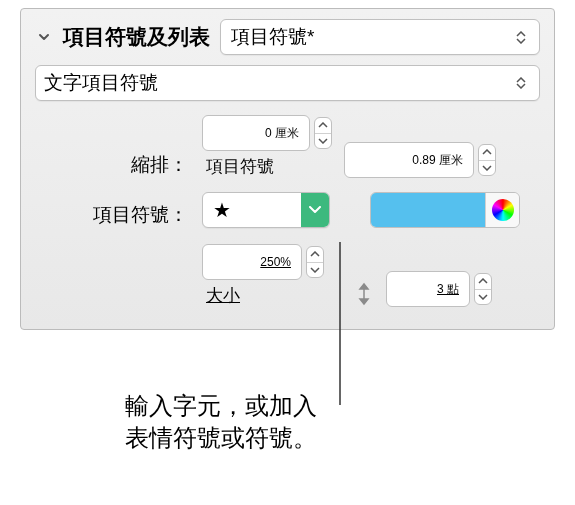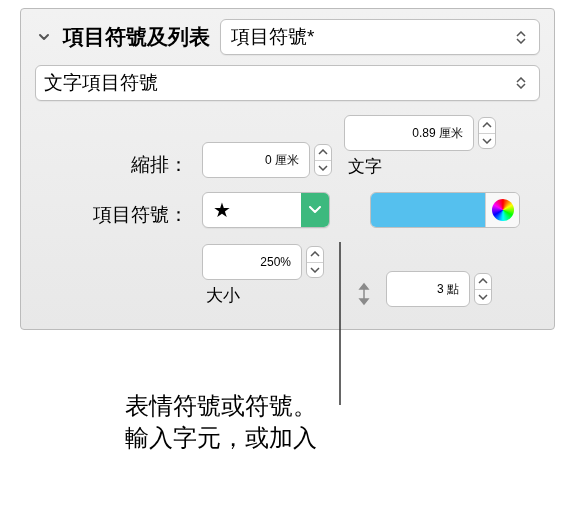--- a/index.html
+++ b/index.html
@@ -171,21 +171,21 @@
       justify-content: center;
       background: #f8f8f8;
       border-left: 1px solid #d0d0d0;
     }
     .wheel {
       width: 22px;
       height: 22px;
       border-radius: 50%;
       background: conic-gradient(red, yellow, lime, cyan, blue, magenta, red);
     }
-    .size-row { margin-top: 16px; }
+    .size-row { margin-top: 16px; text-decoration: underline; }
     .align-icon {
       width: 20px;
       height: 26px;
       margin-left: 18px;
       display: flex;
       align-items: center;
       justify-content: center;
       color: #8a8a8a;
     }
     .annotation {
@@ -253,38 +253,38 @@
                 <path d="M1 5 L5 1 L9 5" stroke="#555" stroke-width="1.5" fill="none"></path>
               </svg>
             </div>
           <div class="stepper-btn">
               <svg width="10" height="6">
                 <path d="M1 1 L5 5 L9 1" stroke="#555" stroke-width="1.5" fill="none"></path>
               </svg>
             </div>
         </div>
       </div>
+      <div class="sublabel">項目符號</div>
     </div>
     <div class="stepper-group">
       <div class="stepper">
         <input class="stepper-input" style="width: 130px;" value="0.89 厘米">
         <div class="stepper-btns">
           <div class="stepper-btn">
               <svg width="10" height="6">
                 <path d="M1 5 L5 1 L9 5" stroke="#555" stroke-width="1.5" fill="none"></path>
               </svg>
             </div>
           <div class="stepper-btn">
               <svg width="10" height="6">
                 <path d="M1 1 L5 5 L9 1" stroke="#555" stroke-width="1.5" fill="none"></path>
               </svg>
             </div>
         </div>
       </div>
-      <div class="sublabel">文字</div>
     </div>
   </div>
 
   <div class="row bullet-row">
     <div class="row-label">項目符號：</div>
     <div class="select bullet-select">
       <span class="glyph">★</span>
       <span class="dropdown-btn">
         <svg width="12" height="8">
             <path d="M1 1 L6 6 L11 1" stroke="#fff" stroke-width="2" fill="none" stroke-linecap="round" stroke-linejoin="round"></path>
@@ -343,15 +343,15 @@
     </div>
   </div>
 
 </div>
 
 <svg class="callout-line" width="575" height="505">
   <path d="M 340 242 L 340 405"></path>
 </svg>
 
 <div class="annotation">
+  <div>輸入字元，或加入</div>
   <div>表情符號或符號。</div>
-  <div>輸入字元，或加入</div>
 </div>
 
 </body></html>

